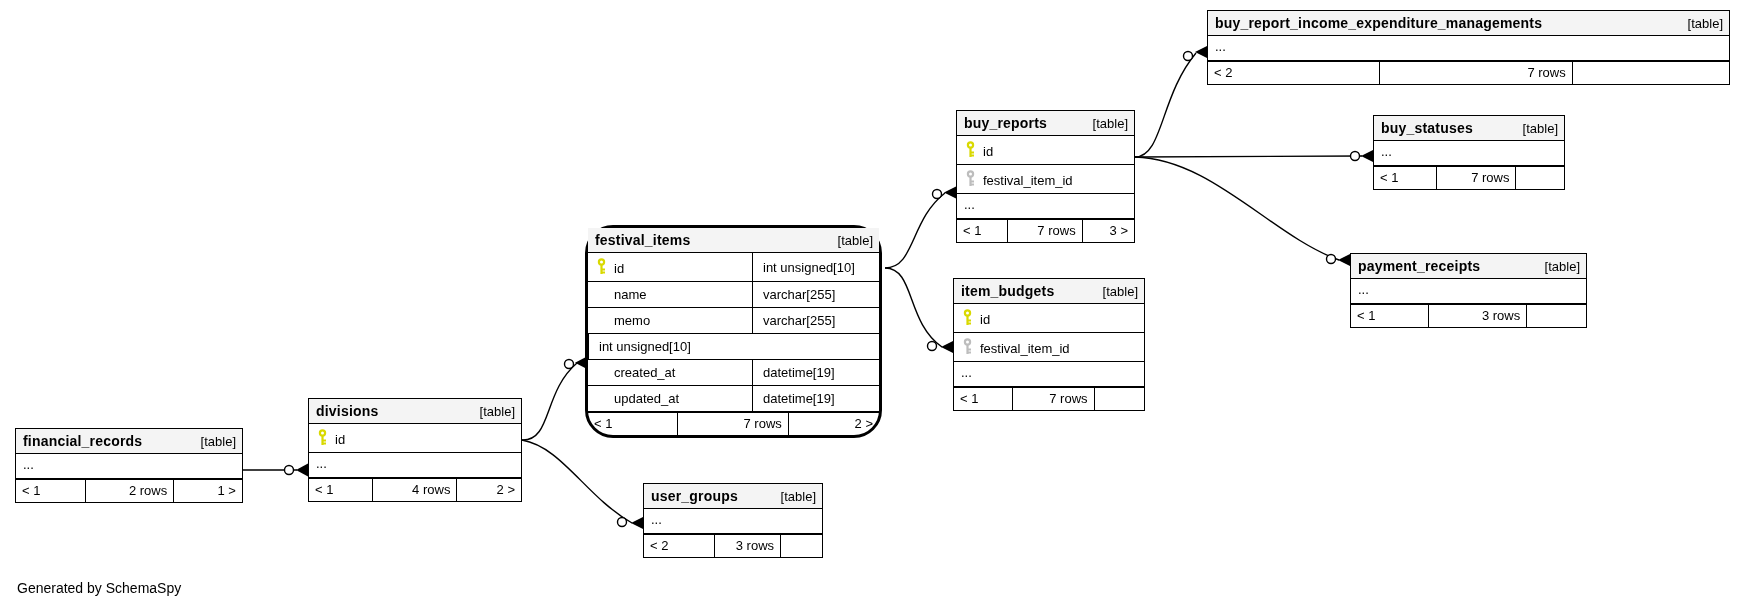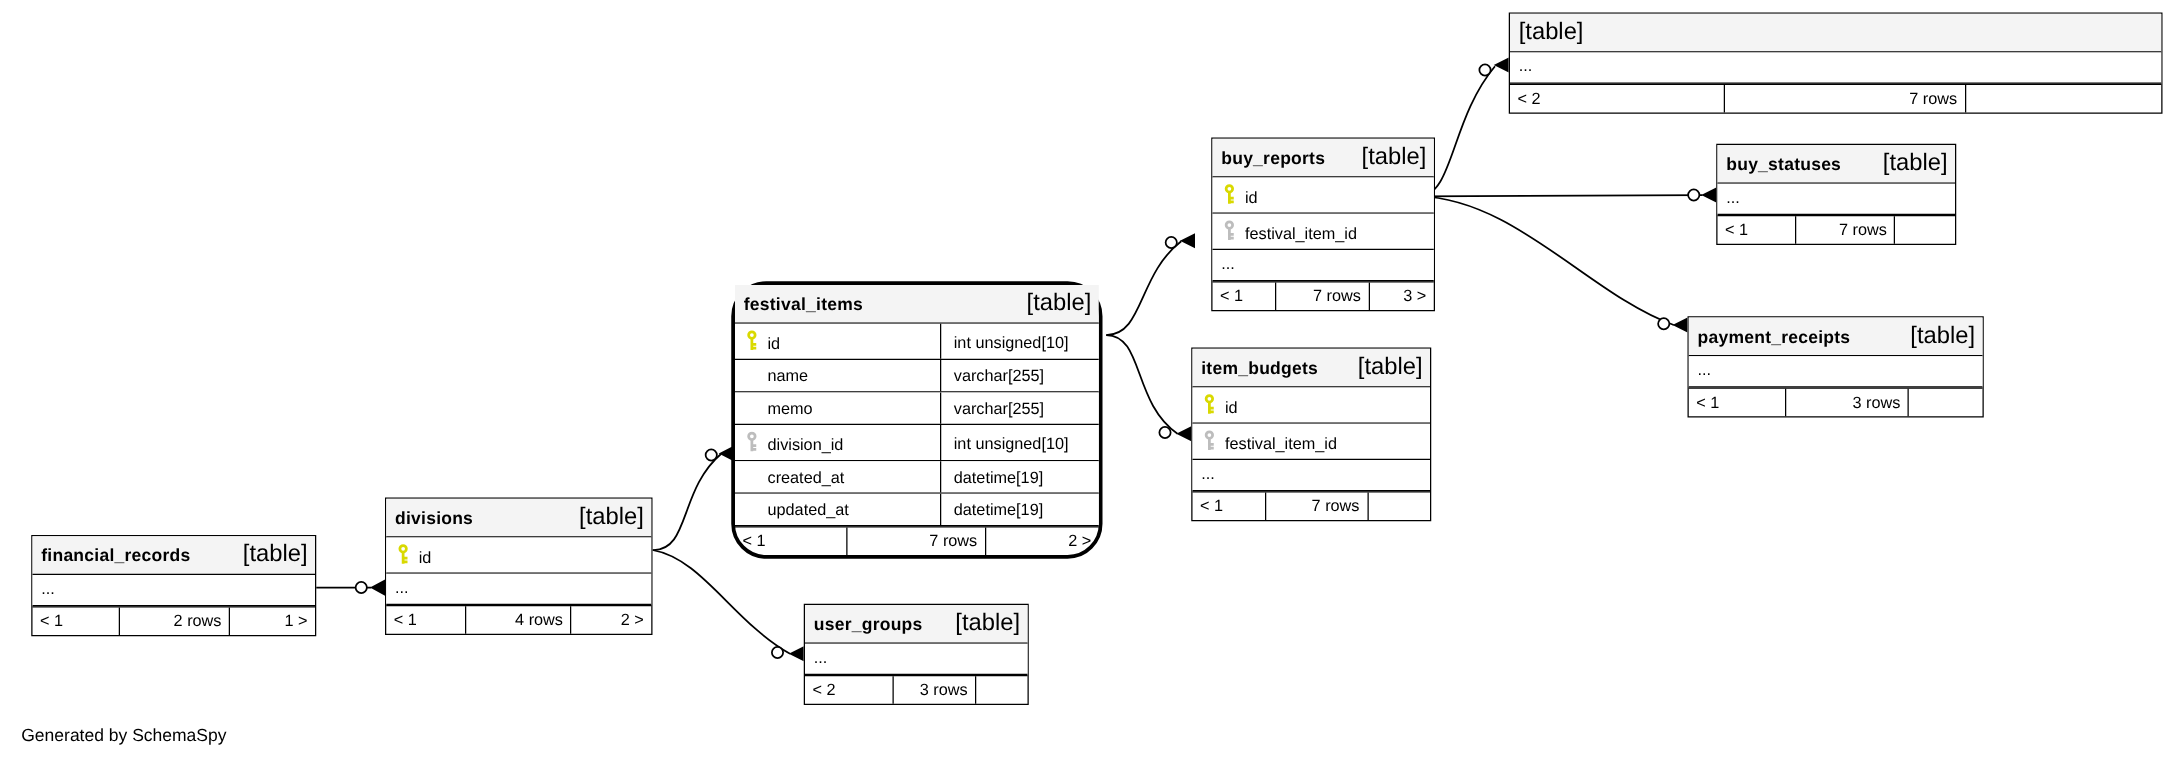--- a/index.html
+++ b/index.html
@@ -13,21 +13,21 @@
     position:absolute;background:#fff;border:1.4px solid #000;
     box-sizing:border-box;cursor:pointer;
   }
   .etable.focus{border-width:3px;border-radius:28px;}
   .ehead{
     display:flex;justify-content:space-between;align-items:center;
     background:#f4f4f4;border-bottom:1.4px solid #000;
     padding:4px 6px 4px 7px;box-sizing:border-box;
   }
   .tname{font-weight:bold;font-size:14px;letter-spacing:.2px;}
-  .ttag{font-size:19px;}
+  .ttag{font-size:13px;}
   .erow{
     display:flex;align-items:center;border-bottom:1px solid #000;
     box-sizing:border-box;background:#fff;
   }
   .erow:last-of-type{border-bottom:none;}
   .namecell{display:flex;align-items:flex-end;flex:1 1 auto;padding:5px 4px 5px 0;box-sizing:border-box;}
   .kgut{width:26px;display:flex;justify-content:center;flex:0 0 26px;}
   .typecell{
     border-left:1px solid #000;box-sizing:border-box;
     padding:5px 4px 5px 10px;flex:0 0 127px;align-self:stretch;display:flex;align-items:center;
@@ -98,20 +98,21 @@
 
     <g>
       <path d="M1135,157 C1212,159 1272,236 1339,260"></path>
       <path d="M1350,254 L1338,260 L1350,266 Z" fill="#000" stroke="none"></path>
       <circle cx="1331" cy="259" r="4.5" fill="#fff"></circle>
     </g>
   </svg>
 
   <div class="etable" style="left:1207px;top:10px;width:523px;">
     <div class="ehead">
+      <span class="tname">buy_report_income_expenditure_managements</span>
       <span class="ttag">[table]</span>
     </div>
     <div class="erow ellipsis">...</div>
     <div class="efoot">
       <div class="fcell left" style="width:33%">&lt; 2</div>
       <div class="fcell center" style="width:37%">7 rows</div>
       <div class="fcell right" style="width:30%"></div>
     </div>
   </div>
 
@@ -134,21 +135,21 @@
       <span class="ttag">[table]</span>
     </div>
     <div class="erow ellipsis">...</div>
     <div class="efoot">
       <div class="fcell left" style="width:33%">&lt; 1</div>
       <div class="fcell center" style="width:42%">3 rows</div>
       <div class="fcell right" style="width:25%"></div>
     </div>
   </div>
 
-  <div class="etable" style="left:956px;top:110px;width:179px;margin-left:13px;">
+  <div class="etable" style="left:956px;top:110px;width:179px;">
     <div class="ehead">
       <span class="tname">buy_reports</span>
       <span class="ttag">[table]</span>
     </div>
     <div class="erow">
       <div class="namecell">
         <span class="kgut">
             <span class="kicon">
           <svg width="11" height="18" viewBox="0 0 11 18">
                 <g stroke="#d9d900" stroke-width="2.2" fill="none">
@@ -256,33 +257,20 @@
       <div class="typecell">varchar[255]</div>
     </div>
     <div class="erow">
       <div class="namecell">
           <span class="kgut"></span>
         <span>memo</span>
       </div>
       <div class="typecell">varchar[255]</div>
     </div>
     <div class="erow">
-      <div class="namecell">
-        <span class="kgut">
-            <span class="kicon">
-          <svg width="11" height="18" viewBox="0 0 11 18">
-                <g stroke="#bdbdbd" stroke-width="2.2" fill="none">
-                  <circle cx="5.5" cy="4" r="2.6"></circle>
-                  <path d="M5.5 6.6 V16 M5.5 11.5 H9 M5.5 14.5 H9"></path>
-                </g>
-              </svg>
-        </span>
-          </span>
-        <span>division_id</span>
-      </div>
       <div class="typecell">int unsigned[10]</div>
     </div>
     <div class="erow">
       <div class="namecell">
           <span class="kgut"></span>
         <span>created_at</span>
       </div>
       <div class="typecell">datetime[19]</div>
     </div>
     <div class="erow">
@@ -320,21 +308,21 @@
       </div>
     </div>
     <div class="erow ellipsis">...</div>
     <div class="efoot">
       <div class="fcell left" style="width:30%">&lt; 1</div>
       <div class="fcell center" style="width:40%">4 rows</div>
       <div class="fcell right" style="width:30%">2 &gt;</div>
     </div>
   </div>
 
-  <div class="etable" style="left:25px;top:428px;width:228px;">
+  <div class="etable" style="left:15px;top:428px;width:228px;">
     <div class="ehead">
       <span class="tname">financial_records</span>
       <span class="ttag">[table]</span>
     </div>
     <div class="erow ellipsis">...</div>
     <div class="efoot">
       <div class="fcell left" style="width:31%">&lt; 1</div>
       <div class="fcell center" style="width:39%">2 rows</div>
       <div class="fcell right" style="width:30%">1 &gt;</div>
     </div>

